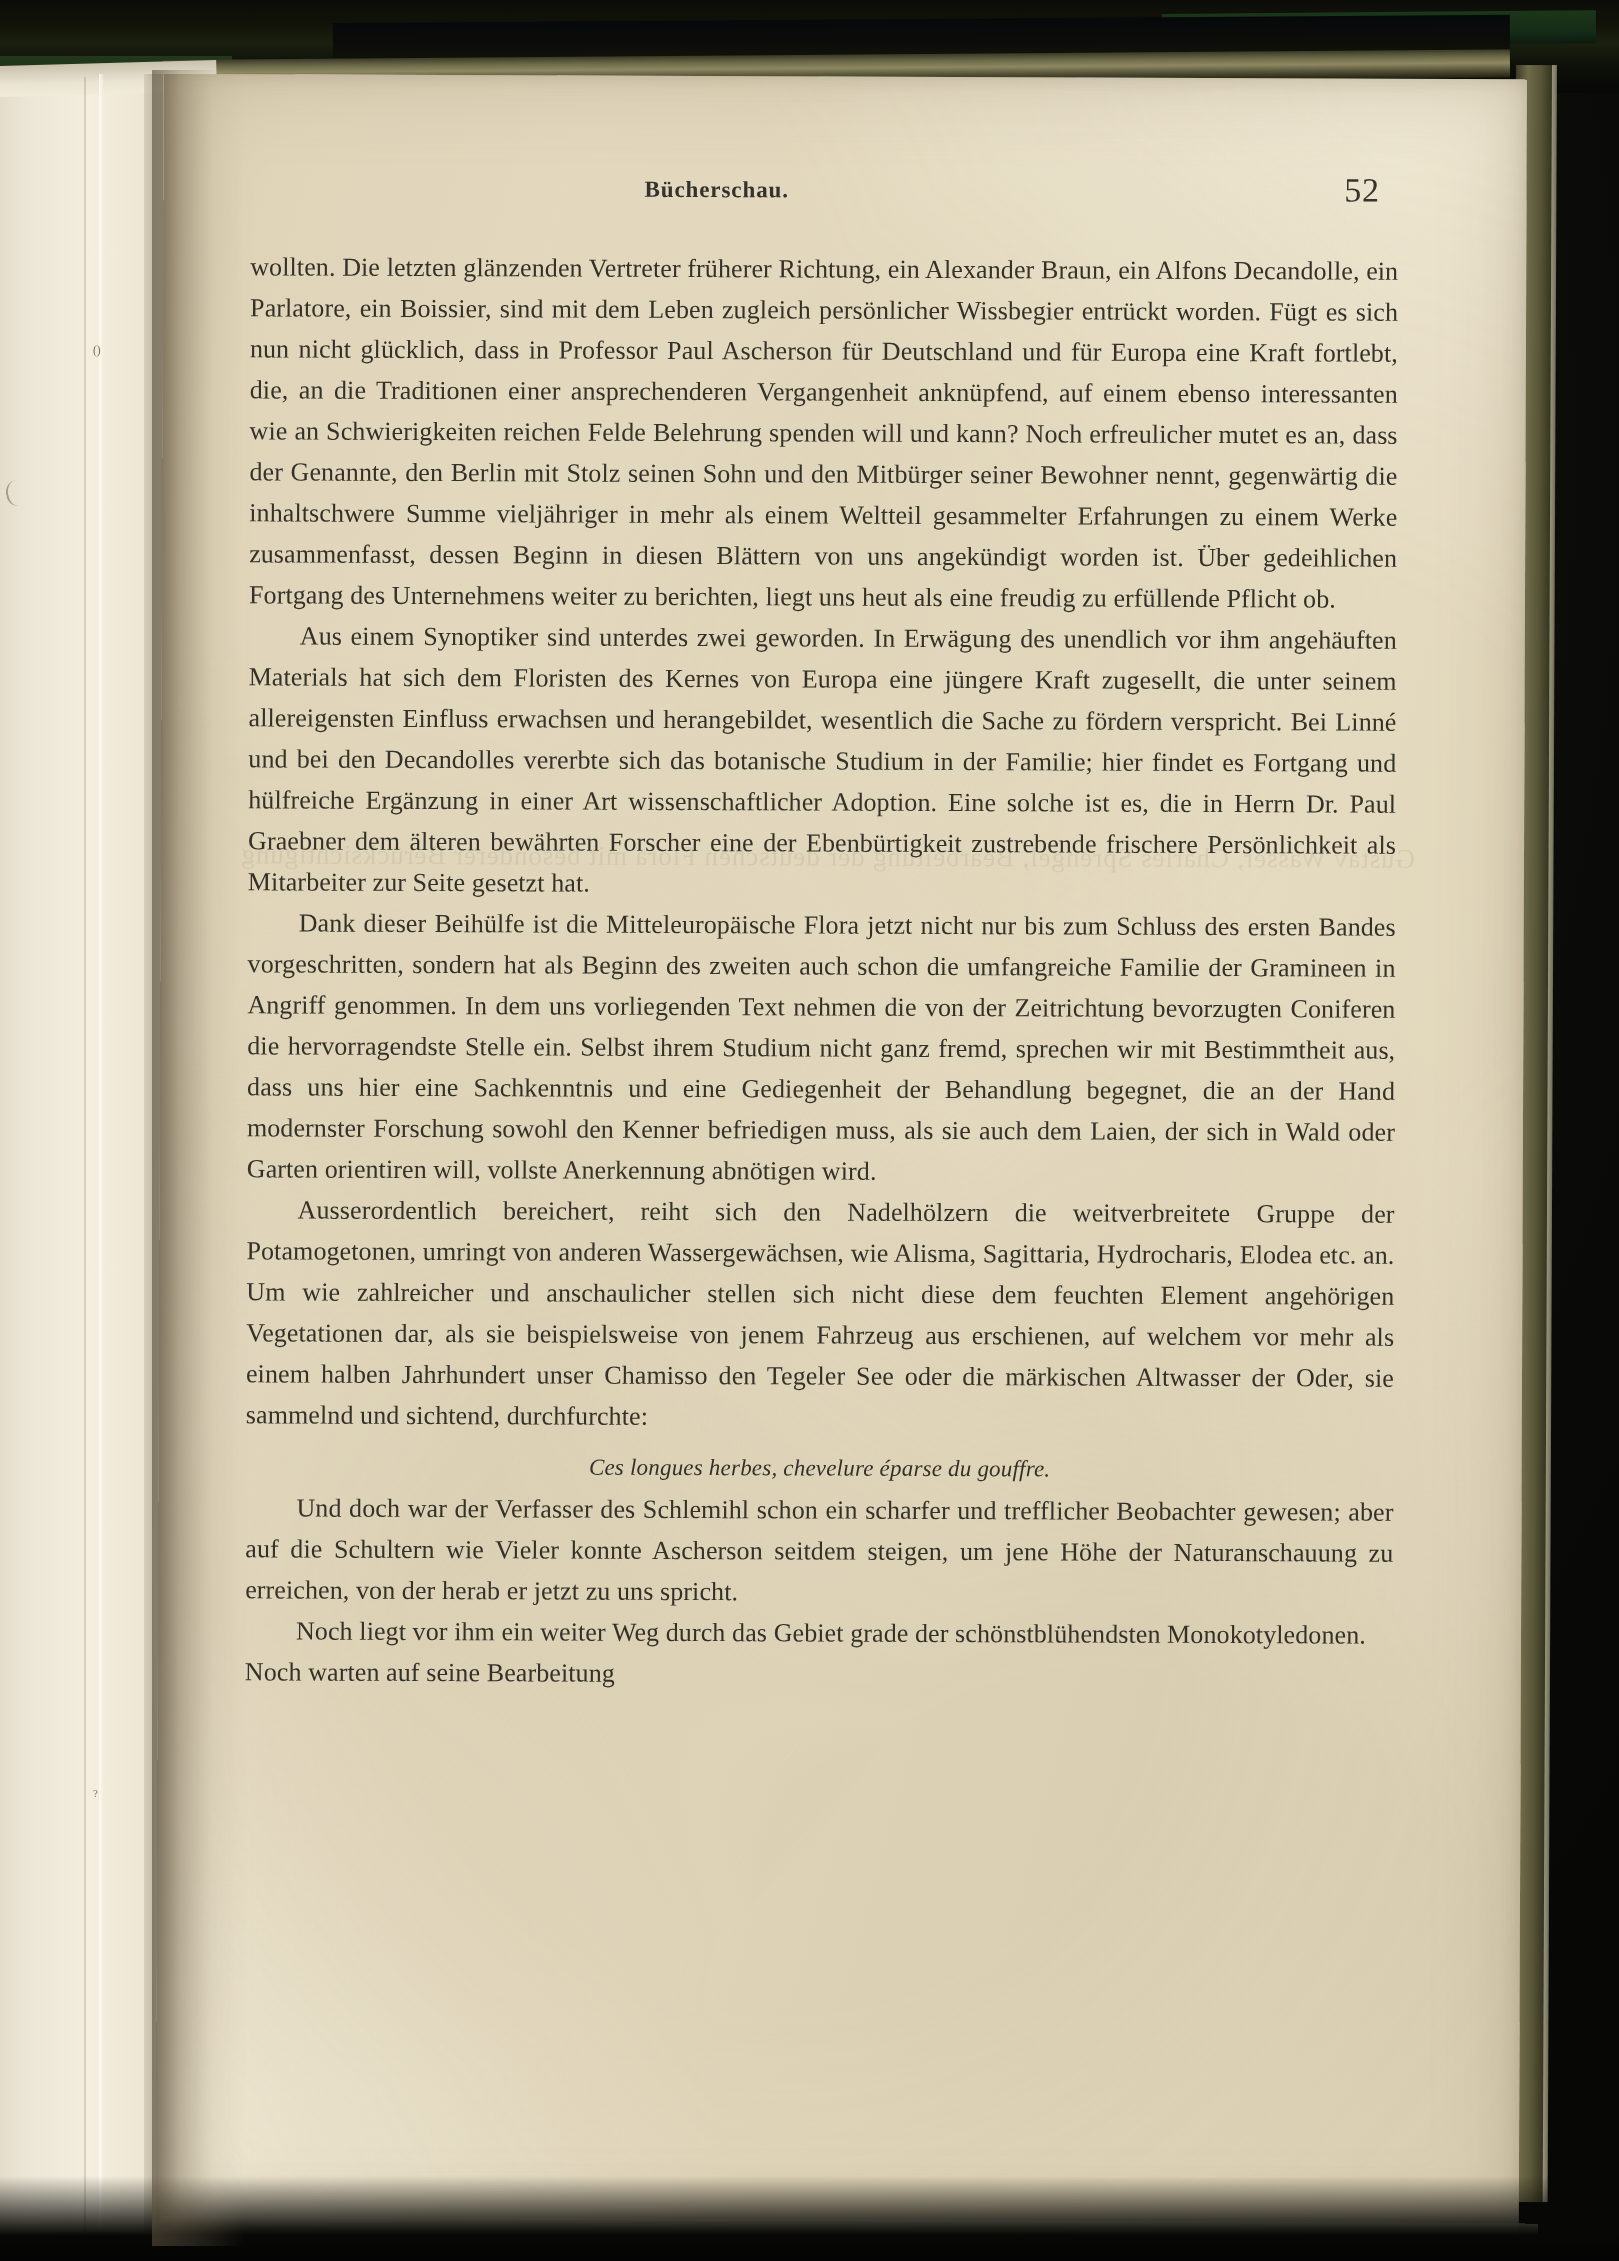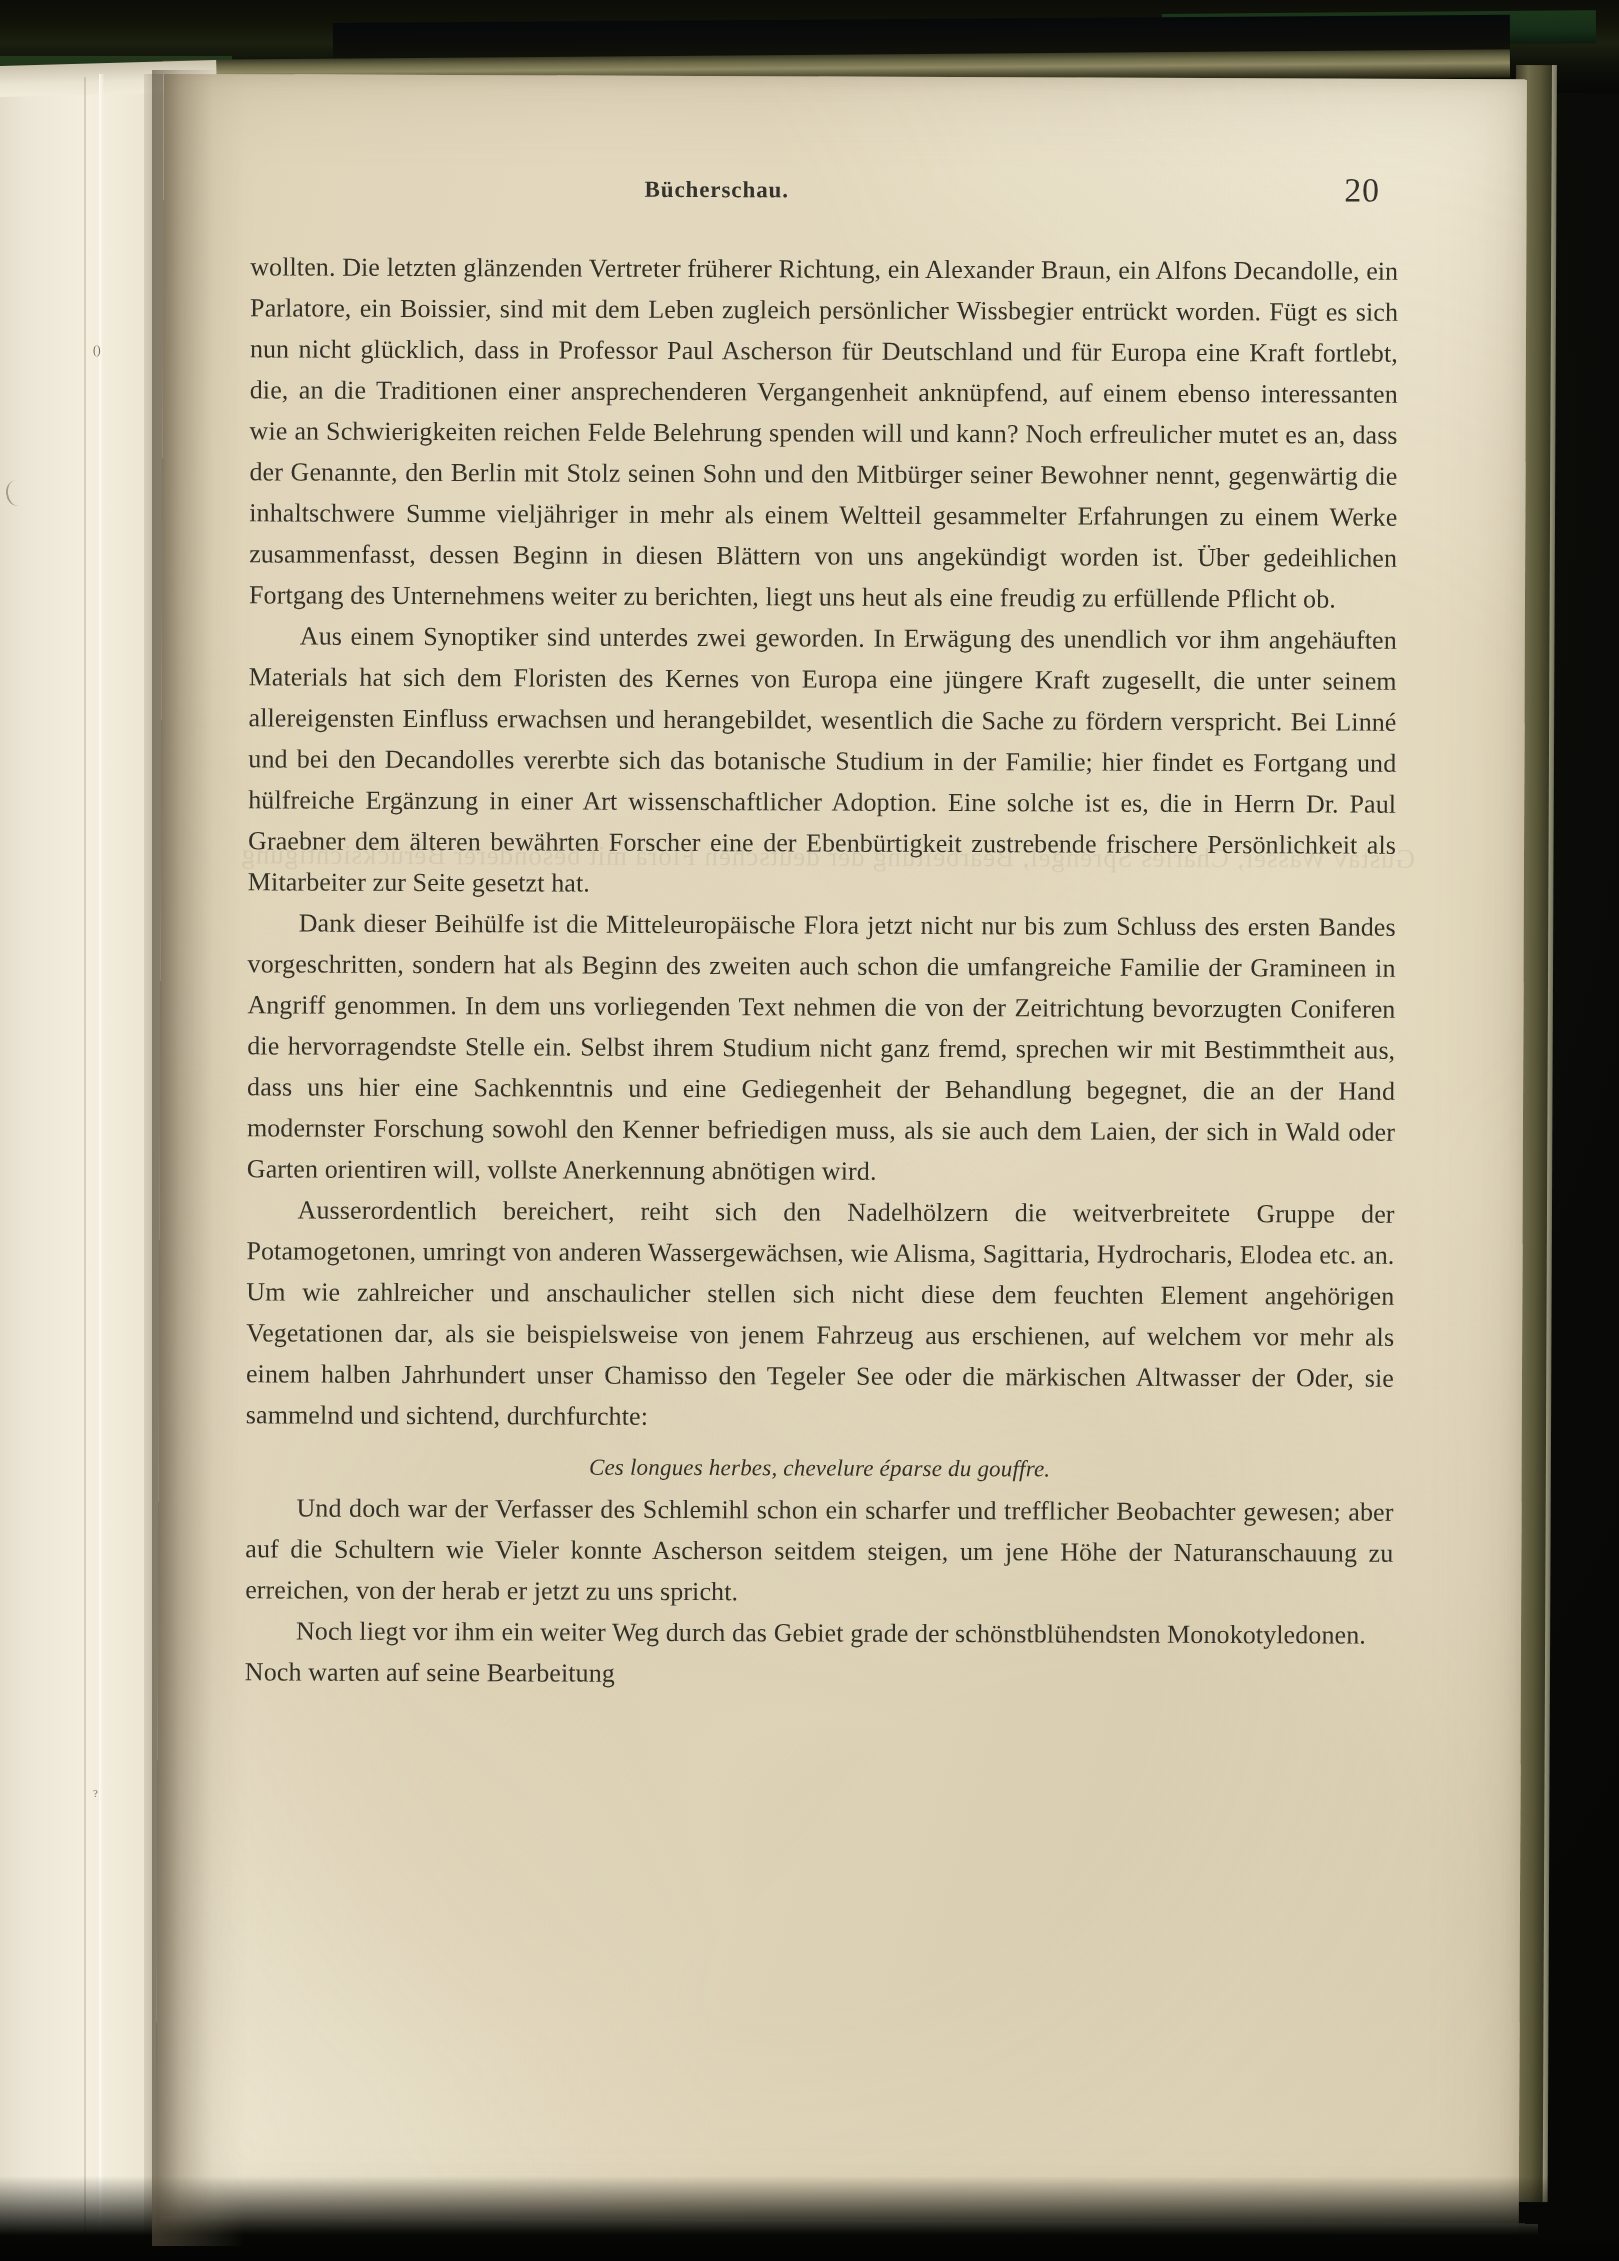--- a/index.html
+++ b/index.html
@@ -394,21 +394,21 @@
   <div class="speck-left2">?</div>
 
   <div class="right-page">
     <div class="page-mottle"></div>
     <div class="showthrough">Gustav Wasser, Charles Sprengel, Bearbeitung der deutschen Flora mit besonderer Berücksichtigung</div>
 
     <div class="typeblock">
 
       <div class="running-head">
         <div class="rh-title">Bücherschau.</div>
-        <div class="rh-folio">20</div>
+        <div class="rh-folio">52</div>
       </div>
 
       <p class="body">wollten. Die letzten glänzenden Vertreter früherer Richtung, ein Alexander Braun, ein Alfons Decandolle, ein Parlatore, ein Boissier, sind mit dem Leben zugleich persönlicher Wissbegier entrückt worden. Fügt es sich nun nicht glücklich, dass in Professor Paul Ascherson für Deutschland und für Europa eine Kraft fortlebt, die, an die Traditionen einer ansprechenderen Vergangenheit anknüpfend, auf einem ebenso interessanten wie an Schwierigkeiten reichen Felde Belehrung spenden will und kann? Noch erfreulicher mutet es an, dass der Genannte, den Berlin mit Stolz seinen Sohn und den Mitbürger seiner Bewohner nennt, gegenwärtig die inhaltschwere Summe vieljähriger in mehr als einem Weltteil gesammelter Erfahrungen zu einem Werke zusammenfasst, dessen Beginn in diesen Blättern von uns angekündigt worden ist. Über gedeihlichen Fortgang des Unternehmens weiter zu berichten, liegt uns heut als eine freudig zu erfüllende Pflicht ob.</p>
       <p class="body indent">Aus einem Synoptiker sind unterdes zwei geworden. In Erwägung des unendlich vor ihm angehäuften Materials hat sich dem Floristen des Kernes von Europa eine jüngere Kraft zugesellt, die unter seinem allereigensten Einfluss erwachsen und herangebildet, wesentlich die Sache zu fördern verspricht. Bei Linné und bei den Decandolles vererbte sich das botanische Studium in der Familie; hier findet es Fortgang und hülfreiche Ergänzung in einer Art wissenschaftlicher Adoption. Eine solche ist es, die in Herrn Dr. Paul Graebner dem älteren bewährten Forscher eine der Ebenbürtigkeit zustrebende frischere Persönlichkeit als Mitarbeiter zur Seite gesetzt hat.</p>
       <p class="body indent">Dank dieser Beihülfe ist die Mitteleuropäische Flora jetzt nicht nur bis zum Schluss des ersten Bandes vorgeschritten, sondern hat als Beginn des zweiten auch schon die umfangreiche Familie der Gramineen in Angriff genommen. In dem uns vorliegenden Text nehmen die von der Zeitrichtung bevorzugten Coniferen die hervorragendste Stelle ein. Selbst ihrem Studium nicht ganz fremd, sprechen wir mit Bestimmtheit aus, dass uns hier eine Sachkenntnis und eine Gediegenheit der Behandlung begegnet, die an der Hand modernster Forschung sowohl den Kenner befriedigen muss, als sie auch dem Laien, der sich in Wald oder Garten orientiren will, vollste Anerkennung abnötigen wird.</p>
       <p class="body indent">Ausserordentlich bereichert, reiht sich den Nadelhölzern die weitverbreitete Gruppe der Potamogetonen, umringt von anderen Wassergewächsen, wie Alisma, Sagittaria, Hydrocharis, Elodea etc. an. Um wie zahlreicher und anschaulicher stellen sich nicht diese dem feuchten Element angehörigen Vegetationen dar, als sie beispielsweise von jenem Fahrzeug aus erschienen, auf welchem vor mehr als einem halben Jahrhundert unser Chamisso den Tegeler See oder die märkischen Altwasser der Oder, sie sammelnd und sichtend, durchfurchte:</p>
 
       <div class="verse">Ces longues herbes, chevelure éparse du gouffre.</div>
 
       <p class="body indent">Und doch war der Verfasser des Schlemihl schon ein scharfer und trefflicher Beobachter gewesen; aber auf die Schultern wie Vieler konnte Ascherson seitdem steigen, um jene Höhe der Naturanschauung zu erreichen, von der herab er jetzt zu uns spricht.</p>

